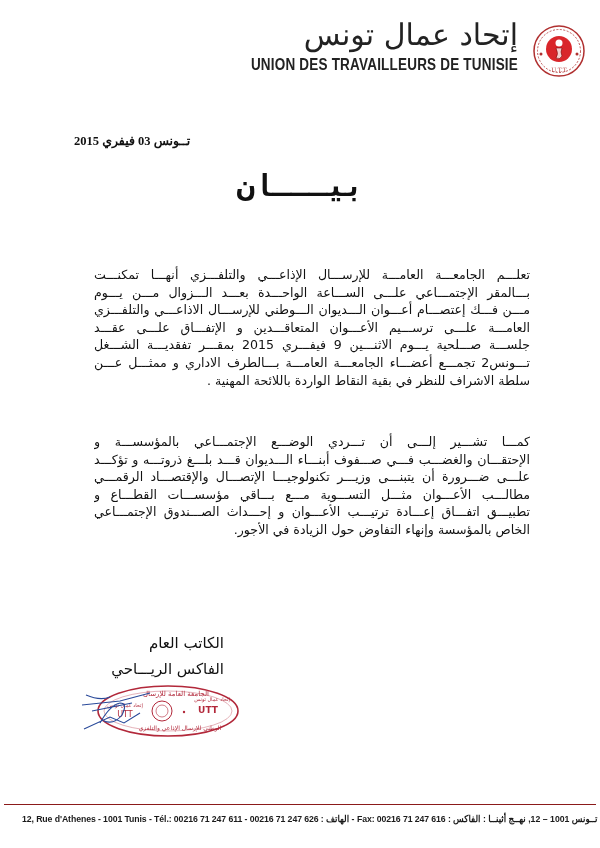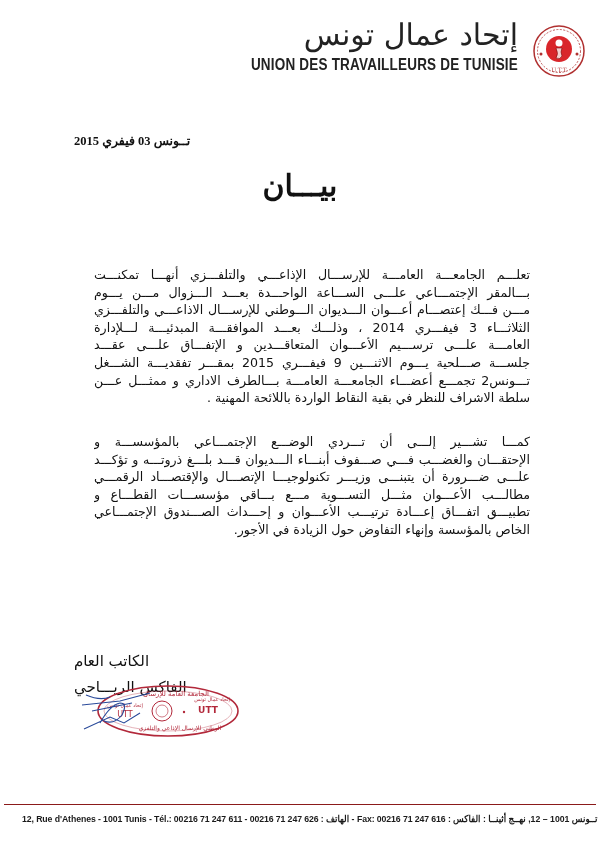--- a/index.html
+++ b/index.html
@@ -8,31 +8,31 @@
     
     .letterhead { position: absolute; top: 18px; right: 14px; width: 280px; height: 62px; }
     .lh-arabic { position: absolute; right: 68px; top: 0px; font-family: "DejaVu Serif", serif; font-size: 30px; line-height: 34px; color: #222; direction: rtl; white-space: nowrap; letter-spacing: 0.5px; }
     .lh-french { position: absolute; right: 68px; top: 37px; font-family: "Liberation Sans", sans-serif; font-weight: bold; font-size: 13.5px; color: #222; letter-spacing: 0.2px; white-space: nowrap; transform: scaleY(1.25); transform-origin: right top; }
     .logo { position: absolute; right: 0px; top: 6px; width: 54px; height: 54px; }
 
     
     .date { position: absolute; top: 133px; left: 74px; font-family: Liberation Serif, serif; font-weight: bold; font-size: 12.5px; direction: rtl; white-space: nowrap; }
 
     
-    .title { position: absolute; top: 168px; left: 0; width: 600px; text-align: center; font-family: Liberation Sans, sans-serif; font-weight: bold; font-size: 30px; direction: rtl; letter-spacing: 2px; }
+    .title { position: absolute; top: 168px; left: 0; width: 600px; text-align: center; font-family: Liberation Mono, monospace; font-weight: bold; font-size: 30px; direction: rtl; letter-spacing: 2px; }
 
     
     .body-text { position: absolute; left: 70px; width: 460px; direction: rtl; text-align: justify; text-align-last: right; font-family: "DejaVu Sans", sans-serif; font-size: 12.6px; line-height: 17.6px; }
     .para1 { top: 266px; }
     .para2 { top: 433px; }
     .para-line { display: block; text-align: justify; text-align-last: justify; white-space: nowrap; overflow: hidden; margin-left: 24px; }
     .para-line.last { text-align-last: right; }
 
     
-    .signature { position: absolute; left: 74px; top: 648px; width: 150px; text-align: left; direction: rtl; font-family: "DejaVu Sans", sans-serif; font-size: 15px; line-height: 26px; }
+    .signature { position: absolute; left: 74px; top: 630px; width: 150px; text-align: right; direction: rtl; font-family: "DejaVu Sans", sans-serif; font-size: 15px; line-height: 26px; }
     .stamp { position: absolute; left: 80px; top: 683px; width: 160px; height: 56px; }
 
     
     .footer-rule { position: absolute; left: 4px; right: 4px; top: 804px; height: 1px; background: #8b1a1a; }
     .footer { position: absolute; left: 22px; top: 813px; width: 570px; white-space: nowrap; font-family: "Liberation Sans", sans-serif; font-weight: bold; font-size: 9.4px; color: #1a1a1a; transform: scaleX(0.93); transform-origin: left top; letter-spacing: -0.1px; }
     .footer span { unicode-bidi: isolate; }
   </style>
 </head>
 <body>
 
@@ -52,21 +52,20 @@
 </div>
 
 <div class="date">تــونس 03 فيفري 2015</div>
 
 <div class="title">بيـــان</div>
 
 <div class="body-text para1">
   <span class="para-line">تعلـــم الجامعـــة العامـــة للإرســـال الإذاعـــي والتلفـــزي أنهـــا تمكنـــت</span>
   <span class="para-line">بـــالمقر الإجتمـــاعي علـــى الســـاعة الواحـــدة بعـــد الـــزوال مـــن يـــوم</span>
   <span class="para-line">مـــن فـــك إعتصـــام أعـــوان الـــديوان الـــوطني للإرســـال الاذاعـــي والتلفـــزي</span>
-  <span class="para-line">الثلاثـــاء 3 فيفـــري 2014 ، وذلـــك بعـــد الموافقـــة المبدئيـــة لـــلإدارة</span>
   <span class="para-line">العامـــة علـــى ترســـيم الأعـــوان المتعاقـــدين و الإتفـــاق علـــى عقـــد</span>
   <span class="para-line">جلســـة صـــلحية يـــوم الاثنـــين 9 فيفـــري 2015 بمقـــر تفقديـــة الشـــغل</span>
   <span class="para-line">تـــونس2 تجمـــع أعضـــاء الجامعـــة العامـــة بـــالطرف الاداري و ممثـــل عـــن</span>
   <span class="para-line last">سلطة الاشراف للنظر في بقية النقاط الواردة باللائحة المهنية .</span>
 </div>
 
 <div class="body-text para2">
   <span class="para-line">كمـــا تشـــير إلـــى أن  تـــردي الوضـــع الإجتمـــاعي بالمؤسســـة و</span>
   <span class="para-line">الإحتقـــان والغضـــب فـــي صـــفوف أبنـــاء الـــديوان قـــد بلـــغ ذروتـــه و تؤكـــد</span>
   <span class="para-line">علـــى ضـــرورة أن يتبنـــى وزيـــر تكنولوجيـــا الإتصـــال والإقتصـــاد الرقمـــي</span>

